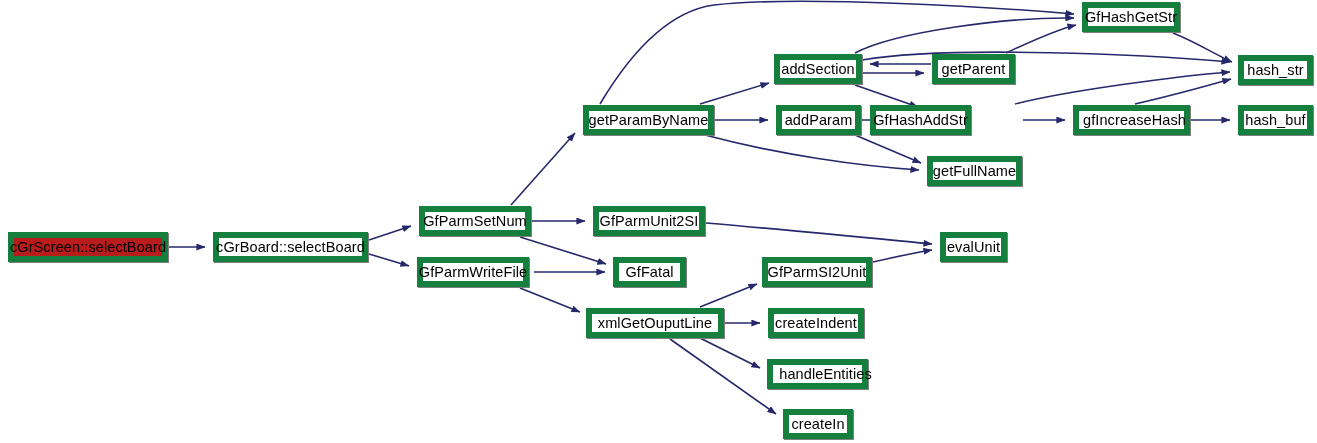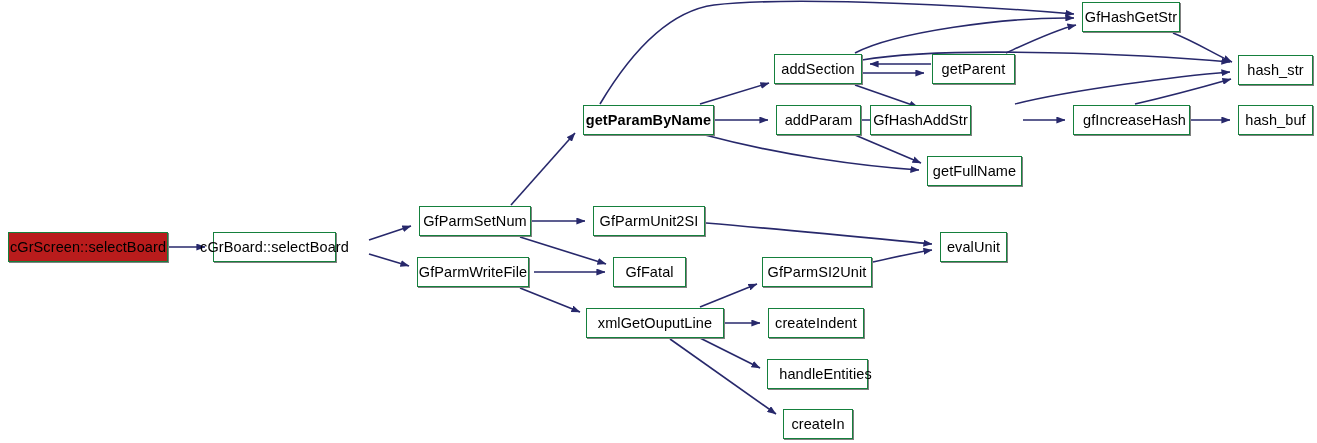--- a/index.html
+++ b/index.html
@@ -19,21 +19,21 @@
     position: absolute;
     left: 0;
     top: 0;
     width: 1317px;
     height: 443px;
     pointer-events: none;
   }
   .node {
     position: absolute;
     box-sizing: border-box;
-    border: 1px solid #15803d;
+    border: 6px solid #15803d;
     background: #ffffff;
     color: #000000;
     font-size: 14.5px;
     line-height: 1;
     display: flex;
     align-items: center;
     justify-content: center;
     white-space: nowrap;
     letter-spacing: 0.1px;
     box-shadow: 1px 1px 0 0 #7f7f7f;
@@ -88,30 +88,30 @@
         <path d="M 712,323 L 760,323" fill="none" stroke="#27286b" stroke-width="1.6" marker-end="url(#arrowhead)"></path>
         <path d="M 700,338 L 760,368" fill="none" stroke="#27286b" stroke-width="1.6" marker-end="url(#arrowhead)"></path>
         <path d="M 670,339 L 776,414" fill="none" stroke="#27286b" stroke-width="1.6" marker-end="url(#arrowhead)"></path>
       </g>
   </svg>
 
   <div id="nodes-group">
       <div class="node current" style="left: 8px; top: 232px; width: 160px; height: 30px;">
         <span class="node-label">cGrScreen::selectBoard</span>
       </div>
-      <div class="node" style="left: 213px; top: 232px; width: 123px; height: 30px;">
+      <div class="node" style="left: 213px; top: 232px; width: 155px; height: 30px;">
         <span class="node-label">cGrBoard::selectBoard</span>
       </div>
       <div class="node" style="left: 419px; top: 206px; width: 112px; height: 30px;">
         <span class="node-label">GfParmSetNum</span>
       </div>
       <div class="node" style="left: 417px; top: 257px; width: 112px; height: 30px;">
         <span class="node-label">GfParmWriteFile</span>
       </div>
-      <div class="node" style="left: 583px; top: 105px; width: 131px; height: 30px; font-weight: bold;">
+      <div class="node" style="left: 583px; top: 105px; width: 131px; height: 30px;">
         <span class="node-label">getParamByName</span>
       </div>
       <div class="node" style="left: 593px; top: 206px; width: 112px; height: 30px;">
         <span class="node-label">GfParmUnit2SI</span>
       </div>
       <div class="node" style="left: 613px; top: 257px; width: 73px; height: 30px;">
         <span class="node-label">GfFatal</span>
       </div>
       <div class="node" style="left: 586px; top: 308px; width: 138px; height: 30px;">
         <span class="node-label">xmlGetOuputLine</span>

